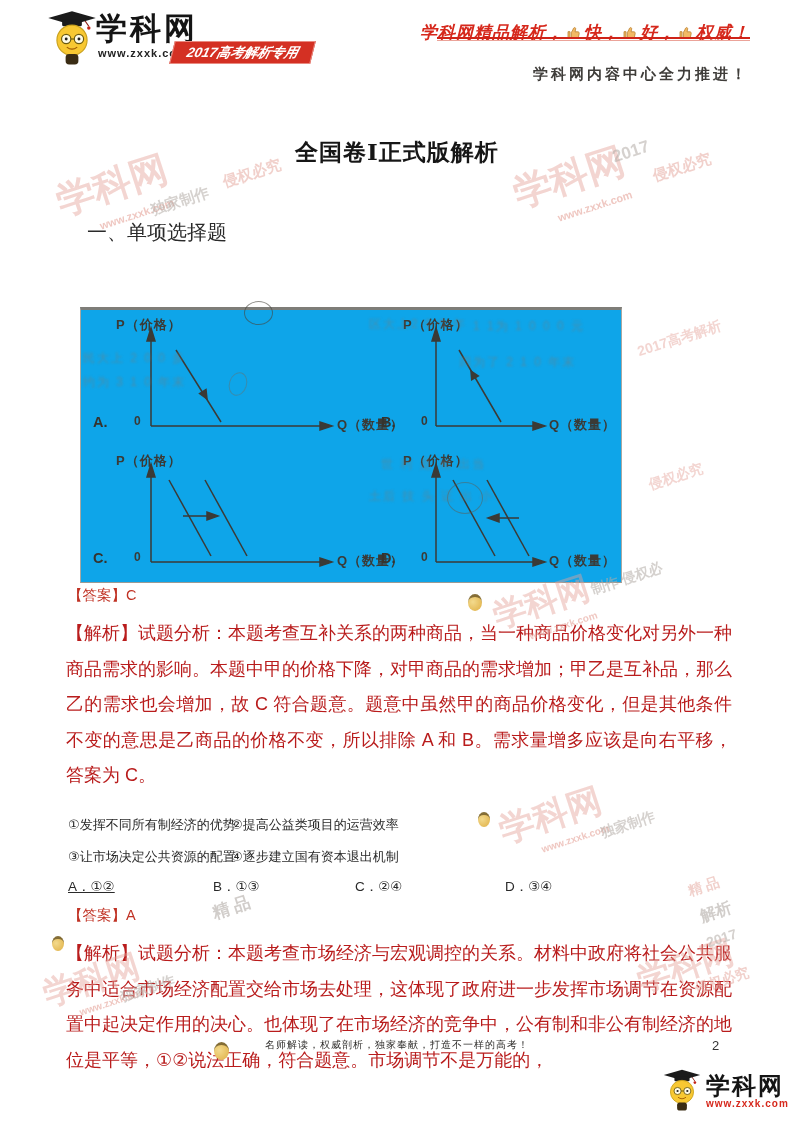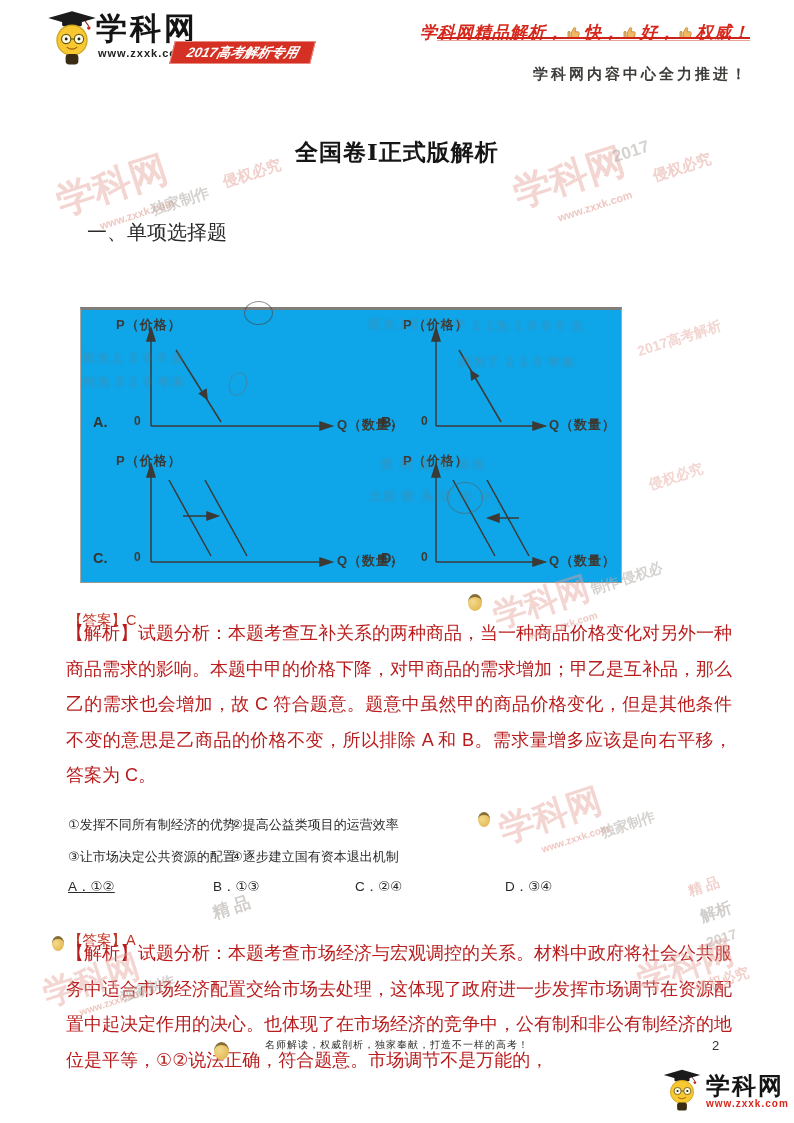--- a/index.html
+++ b/index.html
@@ -14,21 +14,21 @@
   .slogan1{display:flex;align-items:center;gap:2px;font-size:17px;font-weight:700;font-style:italic;
            color:#d6281c;letter-spacing:1px;}
   .slogan2{font-size:15px;color:#3f3d3a;letter-spacing:3px;font-weight:700;}
   .rule-a{height:2px;background:#cf2318;}
   .rule-b{height:1px;background:#eba399;}
   
   .doc-title{width:100%;text-align:center;font-family:"Liberation Serif","DejaVu Serif",serif;
              font-size:23px;font-weight:700;color:#161616;line-height:38px;letter-spacing:1px;}
   
   .body-text{font-size:15px;line-height:36px;text-align:justify;color:#2a2a2a;}
-  .ans{font-size:14.5px;color:#c03224;margin-top:25px;}
+  .ans{font-size:14.5px;color:#c03224;}
   .analysis{font-size:18px;line-height:35.5px;text-align:justify;color:#b91c1c;}
   .opt-item{position:absolute;font-size:13px;color:#2a2a2a;white-space:nowrap;}
   .choice{position:absolute;font-size:13.5px;color:#2a2a2a;white-space:nowrap;}
   
   .photo{position:absolute;left:80px;top:307px;width:540px;height:272px;background:#0ea5e9;
          border-top:3px solid #7e7d78;border-left:1px solid #a9a8a2;border-right:1px solid #a9a8a2;
          border-bottom:1px solid #9b9a94;}
   .ph-label{position:absolute;font-size:13px;font-weight:600;color:#3b3a36;letter-spacing:1px;white-space:nowrap;}
   .ph-letter{position:absolute;font-size:14.5px;font-weight:600;color:#35342f;}
   .ph-origin{position:absolute;font-size:12px;font-weight:600;color:#3b3a36;}

